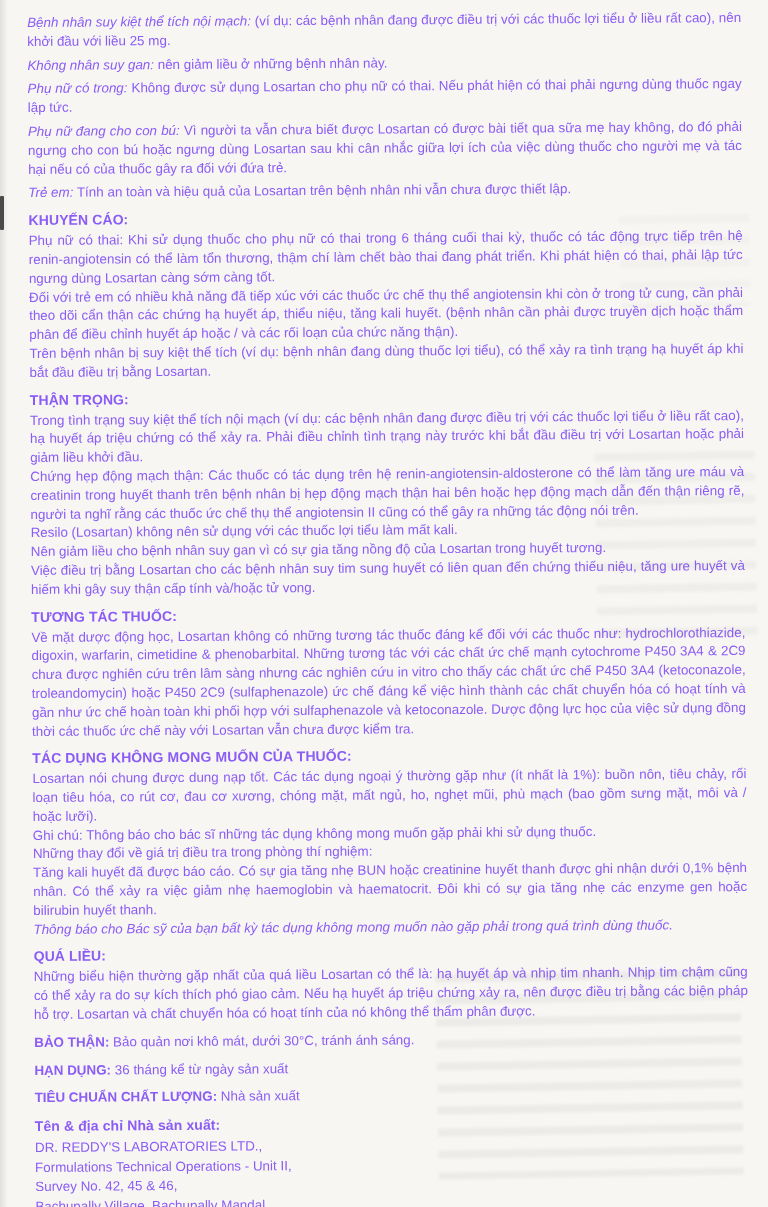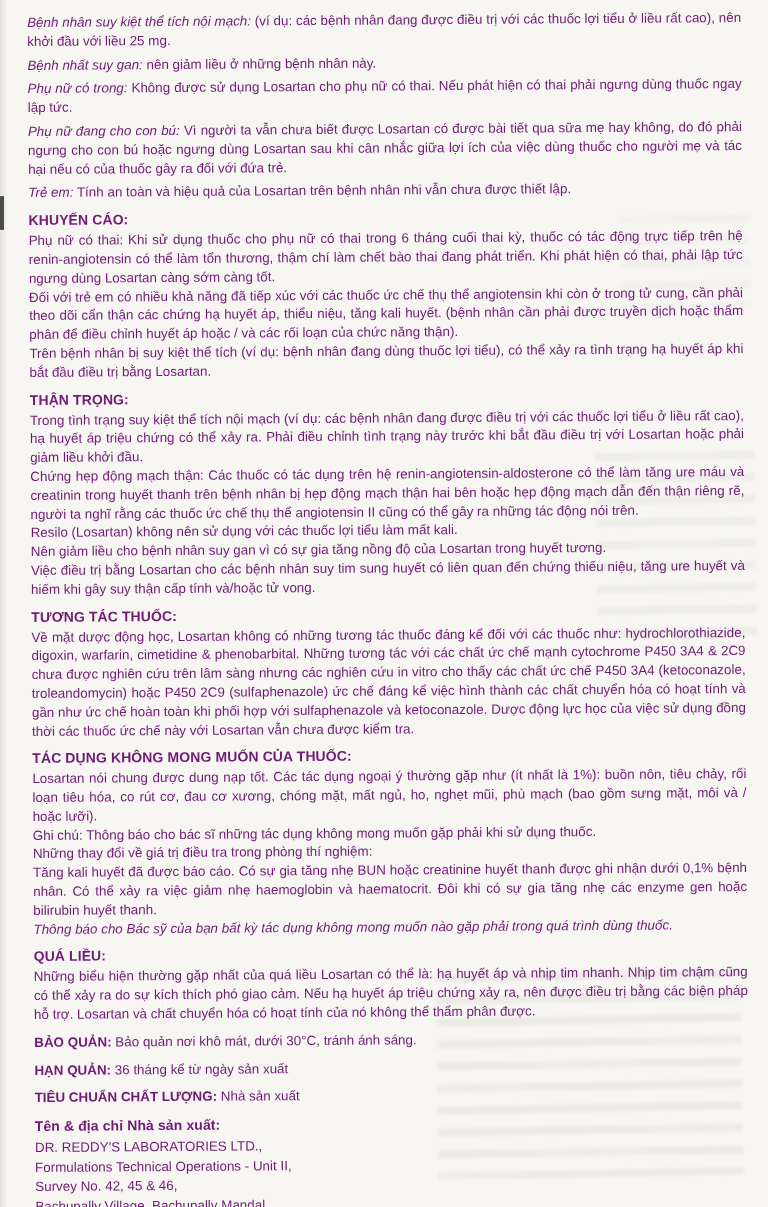--- a/index.html
+++ b/index.html
@@ -3,21 +3,21 @@
 <meta charset="utf-8">
 <style>
   html,body{margin:0;padding:0;background:#e9e9e6;}
   .page{
     position:relative;
     width:768px;height:1207px;
     margin:0 auto;
     background:#f7f6f3;
     overflow:hidden;
     font-family:"Liberation Sans","DejaVu Sans",sans-serif;
-    color:#701a75;
+    color:#8b5cf6;
   }
   
   .edge-strip{
     position:absolute;left:0;top:0;width:8px;height:100%;
     background:linear-gradient(to right,rgba(0,0,0,0.09),rgba(0,0,0,0));
     pointer-events:none;
   }
   .edge-mark{
     position:absolute;left:0;top:196px;width:4px;height:34px;
     background:#4a4a4a;border-radius:1px;
@@ -65,21 +65,21 @@
 </head>
 <body>
 
 <div class="page">
   <div class="edge-strip"></div>
   <div class="edge-mark"></div>
 
   <div class="sheet" id="doc">
       <section class="sec gapped">
         <p class="para"><span class="lead lead-italic">Bệnh nhân suy kiệt thể tích nội mạch:</span> (ví dụ: các bệnh nhân đang được điều trị với các thuốc lợi tiểu ở liều rất cao), nên khởi đầu với liều 25 mg.</p>
-        <p class="para"><span class="lead lead-italic">Bệnh nhất suy gan:</span> nên giảm liều ở những bệnh nhân này.</p>
+        <p class="para"><span class="lead lead-italic">Không nhân suy gan:</span> nên giảm liều ở những bệnh nhân này.</p>
         <p class="para"><span class="lead lead-italic">Phụ nữ có trong:</span> Không được sử dụng Losartan cho phụ nữ có thai. Nếu phát hiện có thai phải ngưng dùng thuốc ngay lập tức.</p>
         <p class="para"><span class="lead lead-italic">Phụ nữ đang cho con bú:</span> Vì người ta vẫn chưa biết được Losartan có được bài tiết qua sữa mẹ hay không, do đó phải ngưng cho con bú hoặc ngưng dùng Losartan sau khi cân nhắc giữa lợi ích của việc dùng thuốc cho người mẹ và tác hại nếu có của thuốc gây ra đối với đứa trẻ.</p>
         <p class="para"><span class="lead lead-italic">Trẻ em:</span> Tính an toàn và hiệu quả của Losartan trên bệnh nhân nhi vẫn chưa được thiết lập.</p>
       </section>
       <section class="sec">
         <h2 class="heading">KHUYẾN CÁO:</h2>
         <p class="para">Phụ nữ có thai: Khi sử dụng thuốc cho phụ nữ có thai trong 6 tháng cuối thai kỳ, thuốc có tác động trực tiếp trên hệ renin-angiotensin có thể làm tổn thương, thậm chí làm chết bào thai đang phát triển. Khi phát hiện có thai, phải lập tức ngưng dùng Losartan càng sớm càng tốt.</p>
         <p class="para">Đối với trẻ em có nhiều khả năng đã tiếp xúc với các thuốc ức chế thụ thể angiotensin khi còn ở trong tử cung, cần phải theo dõi cẩn thận các chứng hạ huyết áp, thiểu niệu, tăng kali huyết. (bệnh nhân cần phải được truyền dịch hoặc thẩm phân để điều chỉnh huyết áp hoặc / và các rối loạn của chức năng thận).</p>
         <p class="para">Trên bệnh nhân bị suy kiệt thể tích (ví dụ: bệnh nhân đang dùng thuốc lợi tiểu), có thể xảy ra tình trạng hạ huyết áp khi bắt đầu điều trị bằng Losartan.</p>
       </section>
@@ -101,22 +101,22 @@
         <p class="para"><span class="lead lead-underline">Ghi chú:</span> Thông báo cho bác sĩ những tác dụng không mong muốn gặp phải khi sử dụng thuốc.</p>
         <p class="para">Những thay đổi về giá trị điều tra trong phòng thí nghiệm:</p>
         <p class="para">Tăng kali huyết đã được báo cáo. Có sự gia tăng nhẹ BUN hoặc creatinine huyết thanh được ghi nhận dưới 0,1% bệnh nhân. Có thể xảy ra việc giảm nhẹ haemoglobin và haematocrit. Đôi khi có sự gia tăng nhẹ các enzyme gen hoặc bilirubin huyết thanh.</p>
         <p class="para para-italic">Thông báo cho Bác sỹ của bạn bất kỳ tác dụng không mong muốn nào gặp phải trong quá trình dùng thuốc.</p>
       </section>
       <section class="sec">
         <h2 class="heading">QUÁ LIỀU:</h2>
         <p class="para">Những biểu hiện thường gặp nhất của quá liều Losartan có thể là: hạ huyết áp và nhịp tim nhanh. Nhịp tim chậm cũng có thể xảy ra do sự kích thích phó giao cảm. Nếu hạ huyết áp triệu chứng xảy ra, nên được điều trị bằng các biện pháp hỗ trợ. Losartan và chất chuyển hóa có hoạt tính của nó không thể thẩm phân được.</p>
       </section>
       <section class="sec">
-        <p class="para spaced"><span class="lead lead-bold">BẢO QUẢN:</span> Bảo quản nơi khô mát, dưới 30°C, tránh ánh sáng.</p>
-        <p class="para spaced"><span class="lead lead-bold">HẠN QUẢN:</span> 36 tháng kể từ ngày sản xuất</p>
+        <p class="para spaced"><span class="lead lead-bold">BẢO THẬN:</span> Bảo quản nơi khô mát, dưới 30°C, tránh ánh sáng.</p>
+        <p class="para spaced"><span class="lead lead-bold">HẠN DỤNG:</span> 36 tháng kể từ ngày sản xuất</p>
         <p class="para spaced"><span class="lead lead-bold">TIÊU CHUẨN CHẤT LƯỢNG:</span> Nhà sản xuất</p>
       </section>
       <section class="sec">
         <h2 class="heading">Tên &amp; địa chỉ Nhà sản xuất:</h2>
         <div class="addr-line">DR. REDDY'S LABORATORIES LTD.,</div>
         <div class="addr-line">Formulations Technical Operations - Unit II,</div>
         <div class="addr-line">Survey No. 42, 45 &amp; 46,</div>
         <div class="addr-line">Bachupally Village, Bachupally Mandal,</div>
       </section>
     </div>

